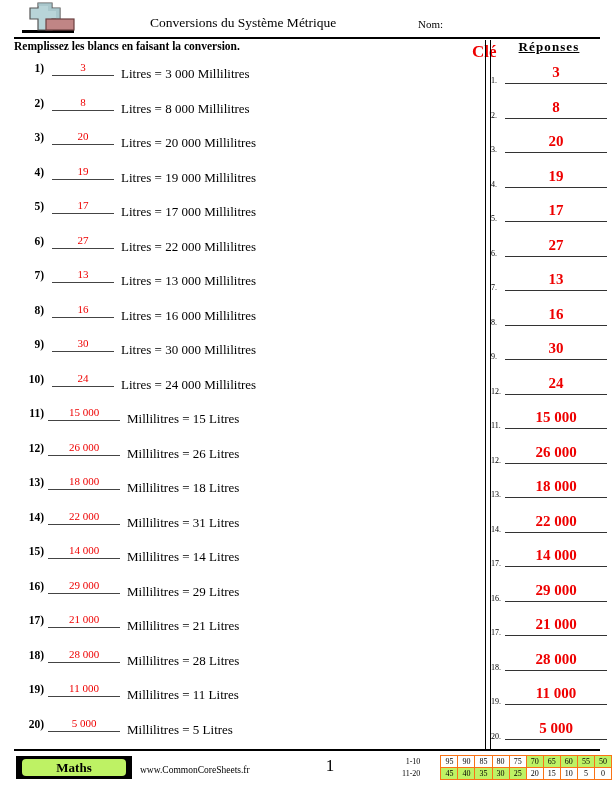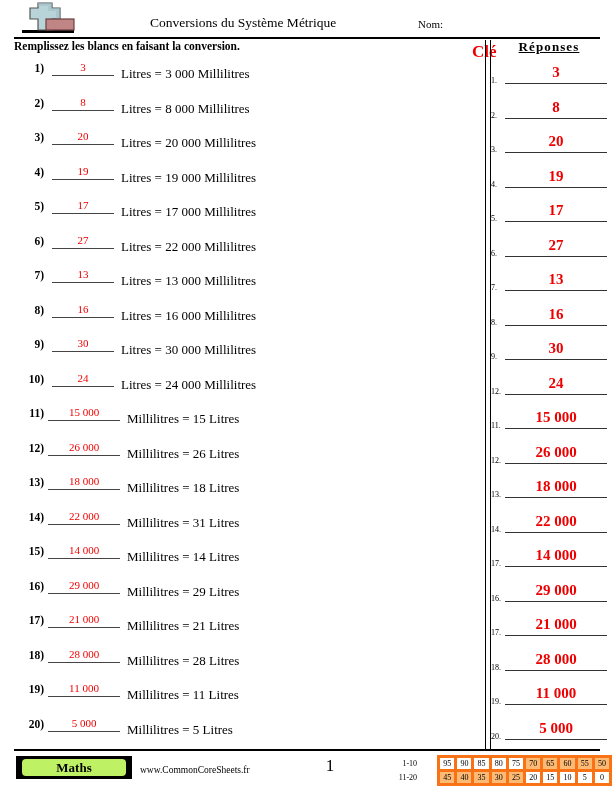--- a/index.html
+++ b/index.html
@@ -212,32 +212,32 @@
     font-family: "Liberation Serif", serif;
   }
   .score table {
     border-collapse: collapse;
   }
   .score td {
     width: 17px;
     height: 11px;
     text-align: center;
     vertical-align: middle;
-    border: 3px solid #f97316;
+    border: 1px solid #f97316;
     font-size: 8px;
     padding: 0;
   }
   .score td.lbl {
     border: none;
     width: 26px;
     text-align: right;
     padding-right: 20px;
   }
   .score td.hl {
-    background: #fdba74;
+    background: #bef264;
   }
 </style>
 </head>
 <body>
 
 <div class="header">
 
   <div class="logo">
     <svg width="62" height="34" viewBox="0 0 62 34">
       <rect x="6" y="28" width="52" height="3" fill="#000"></rect>

